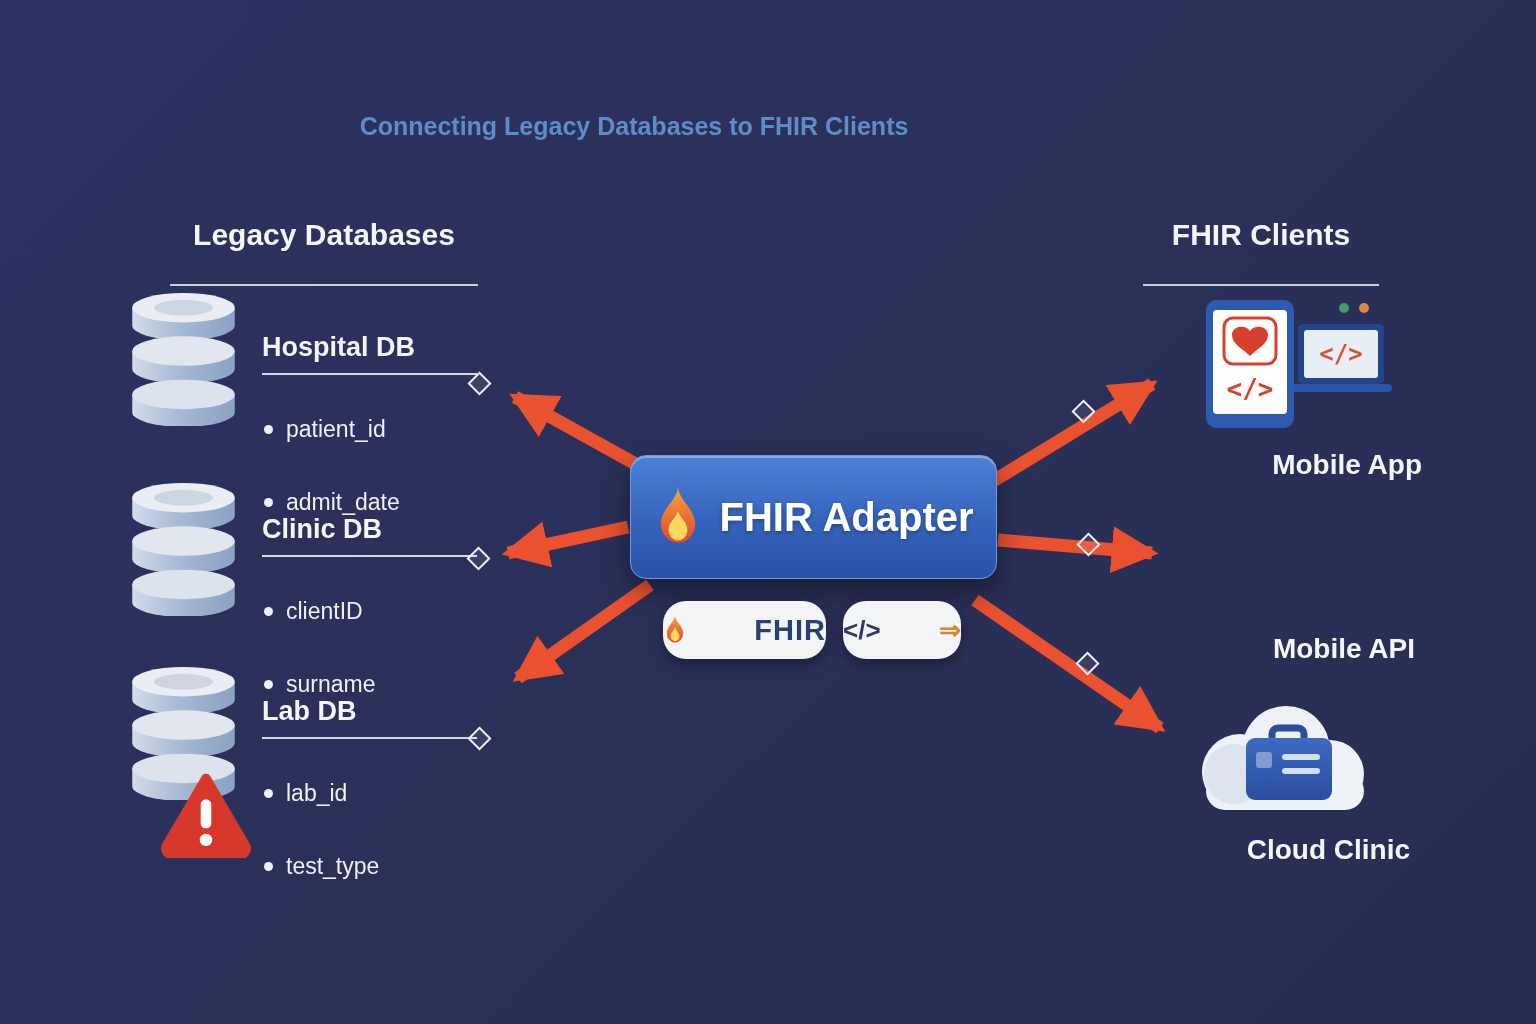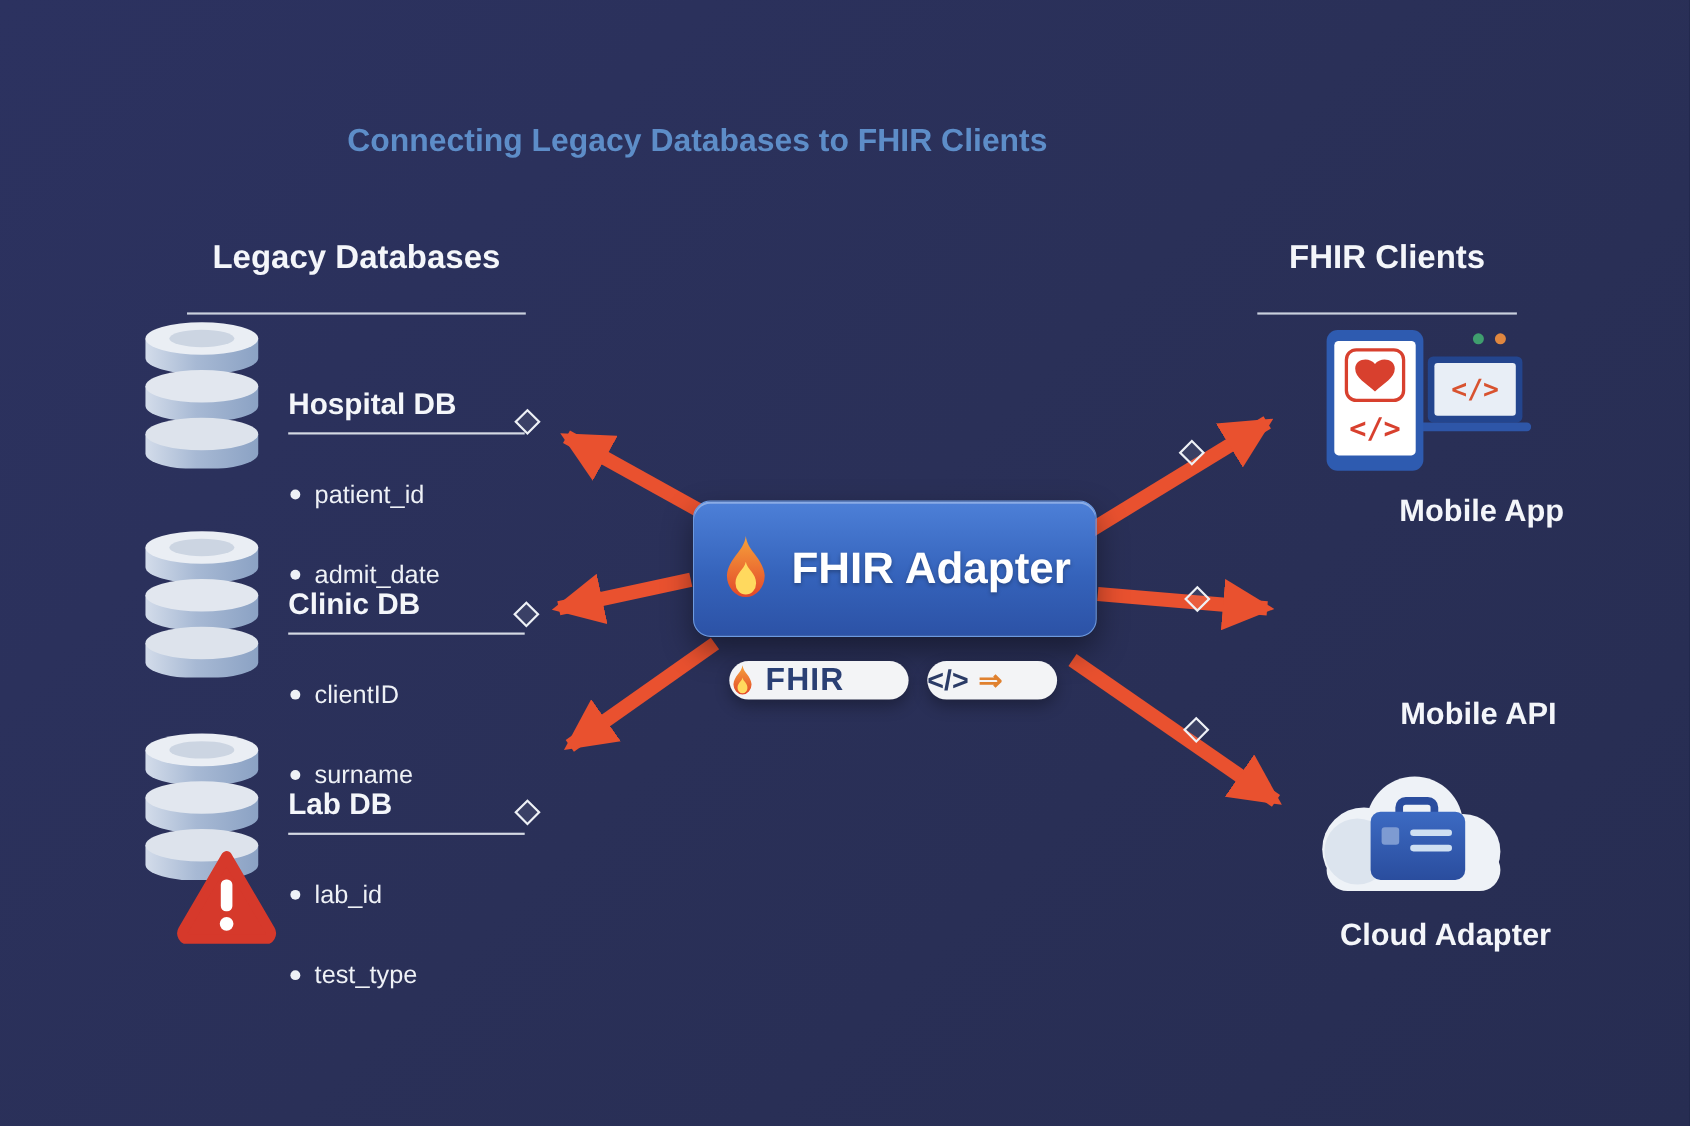--- a/index.html
+++ b/index.html
@@ -23,21 +23,21 @@
     font-size:54px;font-weight:bold;letter-spacing:.5px;
     color:#f3e8d6;text-shadow:0 2px 6px rgba(0,0,0,.35);
   }
   .title .hl{
     margin-left:16px;
     background:linear-gradient(90deg,#f2a76b,#d45f34);
     -webkit-background-clip:text;background-clip:text;color:transparent;
   }
   .subtitle{
     left:0;top:112px;width:1268px;text-align:center;
-    font-size:29px;font-weight:bold;color:#5d8dc8;
+    font-size:25px;font-weight:bold;color:#5d8dc8;
   }
 
   
   .col-header{
     font-size:30px;font-weight:bold;color:#f4f6fa;text-align:center;
     border-bottom:2px solid #c9d0dd;padding-bottom:32px;
   }
   .legacy-header{left:170px;top:218px;width:308px;}
   .clients-header{left:1143px;top:218px;width:236px;}
 
@@ -45,21 +45,21 @@
   .db-icon{width:123px;height:138px;}
   .db1-icon{left:122px;top:288px;}
   .db2-icon{left:122px;top:478px;}
   .db3-icon{left:122px;top:662px;}
   .db-label{width:215px;}
   .db1-label{left:262px;top:332px;}
   .db2-label{left:262px;top:514px;}
   .db3-label{left:262px;top:696px;}
   .db-name{
     font-size:27px;font-weight:bold;color:#f4f6fa;
-    border-bottom:2px solid #d4d9e3;padding-bottom:10px;margin-top:20px;
+    border-bottom:2px solid #d4d9e3;padding-bottom:10px;
   }
   .db-fields{list-style:none;margin:10px 0 0 0;padding:0;}
   .db-fields li{
     position:relative;padding-left:24px;
     font-size:23px;color:#eef1f6;line-height:37px;margin-top:36px;
   }
   .db-fields li::before{
     content:"";position:absolute;left:2px;top:14px;
     width:9px;height:9px;border-radius:50%;background:#eef1f6;
   }
@@ -72,23 +72,23 @@
     background:linear-gradient(180deg,#4d80d8 0%,#3563bb 55%,#2c52a6 100%);
     border:1px solid #6d9ae0;
     box-shadow:0 12px 28px rgba(0,0,0,.4), inset 0 2px 0 rgba(255,255,255,.35);
     display:flex;align-items:center;justify-content:center;gap:16px;
   }
   .adapter-box .label{
     font-size:40px;font-weight:bold;color:#ffffff;
     text-shadow:0 2px 4px rgba(0,0,0,.3);
   }
   .badge{
-    height:35px;border-radius:23px;background:#f3f4f6;
+    height:58px;border-radius:23px;background:#f3f4f6;
     box-shadow:0 6px 14px rgba(0,0,0,.3);
-    display:flex;align-items:center;justify-content:flex-start;gap:9px;
+    display:flex;align-items:center;justify-content:space-between;gap:9px;
   }
   .badge-fhir{left:663px;top:601px;width:163px;}
   .badge-code{left:843px;top:601px;width:118px;}
   .badge-fhir .txt{font-size:29px;font-weight:bold;color:#2a3f74;letter-spacing:1px;}
   .badge-code .code{font-size:26px;font-weight:bold;color:#2b3b66;}
   .badge-code .arr{font-size:26px;font-weight:bold;color:#e0812f;}
   .mobile-icon{left:1192px;top:296px;width:200px;height:140px;}
   .api-icon{left:1202px;top:515px;width:165px;height:105px;}
   .cloud-icon{left:1188px;top:694px;width:190px;height:130px;}
   .client-label{
@@ -300,15 +300,15 @@
       </g>
       <circle cx="46" cy="80" r="30" fill="#dce4ee"></circle>
 
       <rect x="84" y="34" width="32" height="16" rx="6" fill="none" stroke="#2a4d9e" stroke-width="7"></rect>
       <rect x="58" y="44" width="86" height="62" rx="9" fill="url(#caseG)"></rect>
       <rect x="68" y="58" width="16" height="16" rx="3" fill="#7e9bd2"></rect>
       <rect x="94" y="60" width="38" height="6" rx="3" fill="#cfe0f2"></rect>
       <rect x="94" y="74" width="38" height="6" rx="3" fill="#cfe0f2"></rect>
     </svg>
   </div>
-  <div class="layer client-label cloud-label">Cloud Adapter</div>
+  <div class="layer client-label cloud-label">Cloud Clinic</div>
 
 </div>
 
 </body></html>

